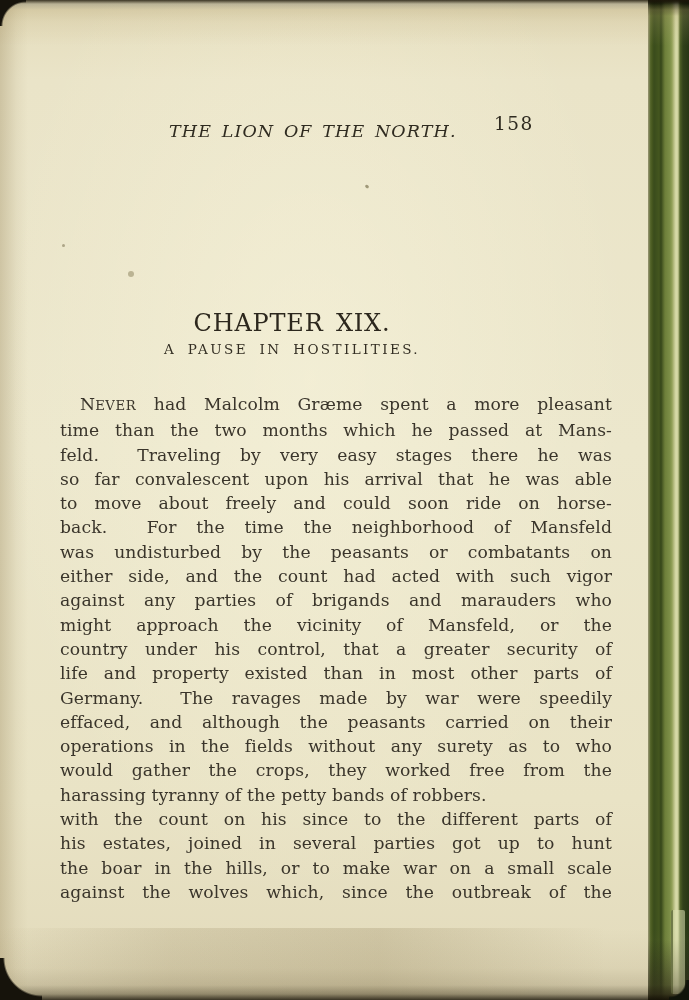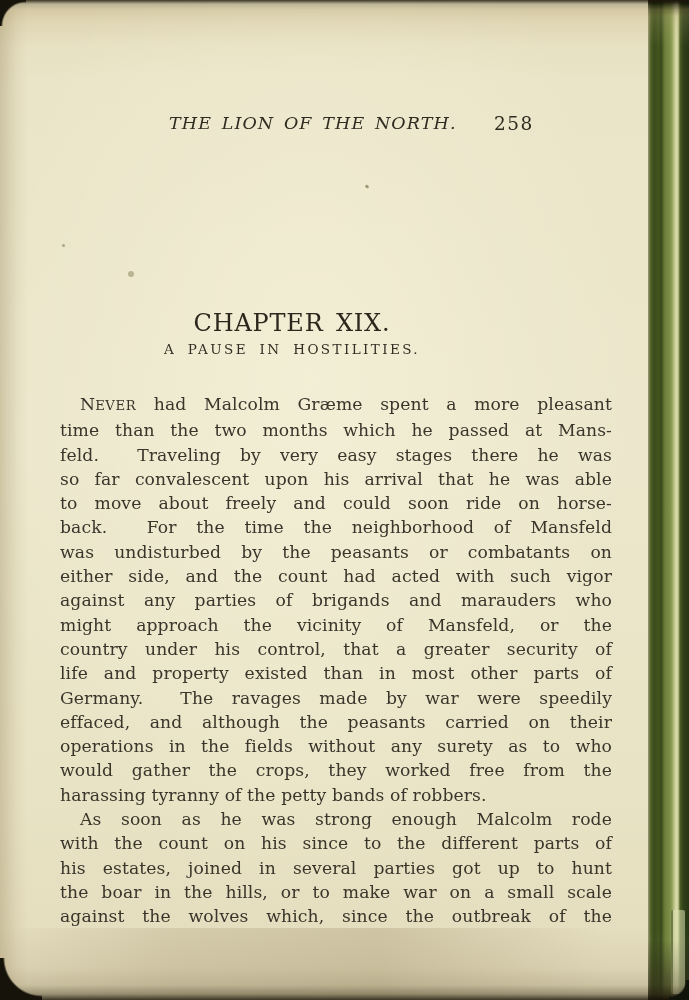--- a/index.html
+++ b/index.html
@@ -49,42 +49,42 @@
         #4e6026 32px, #31411a 35px,
         #273614 41px);}
   .edge-inset{position:absolute;right:4px;bottom:6px;width:12px;height:84px;
     background:rgba(223,226,180,0.55);border-left:2px solid rgba(60,75,30,0.6);border-radius:2px;}
   .speck{position:absolute;border-radius:50%;background:rgba(95,85,50,0.45);pointer-events:none;}
   .speck.s1{left:128px;top:271px;width:6px;height:6px;background:rgba(110,100,60,0.4);}
   .speck.s2{left:62px;top:244px;width:3px;height:3px;}
   .speck.s3{left:365px;top:185px;width:4px;height:3px;transform:rotate(40deg);background:rgba(95,85,50,0.55);}
   
   .running-head{position:absolute;top:113px;left:0;width:100%;height:26px;}
-  .head-title{position:absolute;left:169px;top:0;
+  .head-title{position:absolute;left:169px;top:8px;
     font-style:italic;font-size:17.5px;letter-spacing:1.1px;word-spacing:3px;color:#2f2b20;}
   .folio{position:absolute;left:494px;top:0;font-size:18.5px;letter-spacing:1.5px;color:#2f2b20;}
   .chapter-title{position:absolute;top:297px;left:0;width:584px;text-align:center;
     font-size:24px;letter-spacing:0.8px;word-spacing:4px;color:#2c271d;margin-top:12px;}
   .chapter-subtitle{position:absolute;top:341px;left:0;width:584px;text-align:center;
     font-size:13.5px;letter-spacing:2.4px;word-spacing:5px;color:#332e23;}
   .body-text{position:absolute;top:368px;left:60px;width:552px;
     font-size:17.2px;line-height:24.3px;letter-spacing:0.1px;color:#3a352b;margin-top:24px;}
   .line{text-align:justify;text-align-last:justify;text-justify:inter-word;}
   .line.short{text-align-last:left;}
   .line.indent{text-indent:20px;}
   .sc{font-size:13.2px;letter-spacing:0.6px;}
 </style>
 </head>
 <body>
 
 <div class="scan">
 
   <div class="running-head">
     <span class="head-title">THE LION OF THE NORTH.</span>
-    <span class="folio">258</span>
+    <span class="folio">158</span>
   </div>
 
   <div class="chapter-title">CHAPTER XIX.</div>
   <div class="chapter-subtitle">A PAUSE IN HOSTILITIES.</div>
 
   <div class="body-text">
     <div class="line indent"><span>N</span><span class="sc">EVER</span><span> had Malcolm Græme spent a more pleasant</span></div>
     <div class="line">time than the two months which he passed at Mans-</div>
     <div class="line">feld.&nbsp; Traveling by very easy stages there he was</div>
     <div class="line">so far convalescent upon his arrival that he was able</div>
@@ -94,21 +94,20 @@
     <div class="line">either side, and the count had acted with such vigor</div>
     <div class="line">against any parties of brigands and marauders who</div>
     <div class="line">might approach the vicinity of Mansfeld, or the</div>
     <div class="line">country under his control, that a greater security of</div>
     <div class="line">life and property existed than in most other parts of</div>
     <div class="line">Germany.&nbsp; The ravages made by war were speedily</div>
     <div class="line">effaced, and although the peasants carried on their</div>
     <div class="line">operations in the fields without any surety as to who</div>
     <div class="line">would gather the crops, they worked free from the</div>
     <div class="line short">harassing tyranny of the petty bands of robbers.</div>
-    <div class="line indent">As soon as he was strong enough Malcolm rode</div>
     <div class="line">with the count on his since to the different parts of</div>
     <div class="line">his estates, joined in several parties got up to hunt</div>
     <div class="line">the boar in the hills, or to make war on a small scale</div>
     <div class="line">against the wolves which, since the outbreak of the</div>
   </div>
 
   <div class="speck s1"></div>
   <div class="speck s2"></div>
   <div class="speck s3"></div>
 

